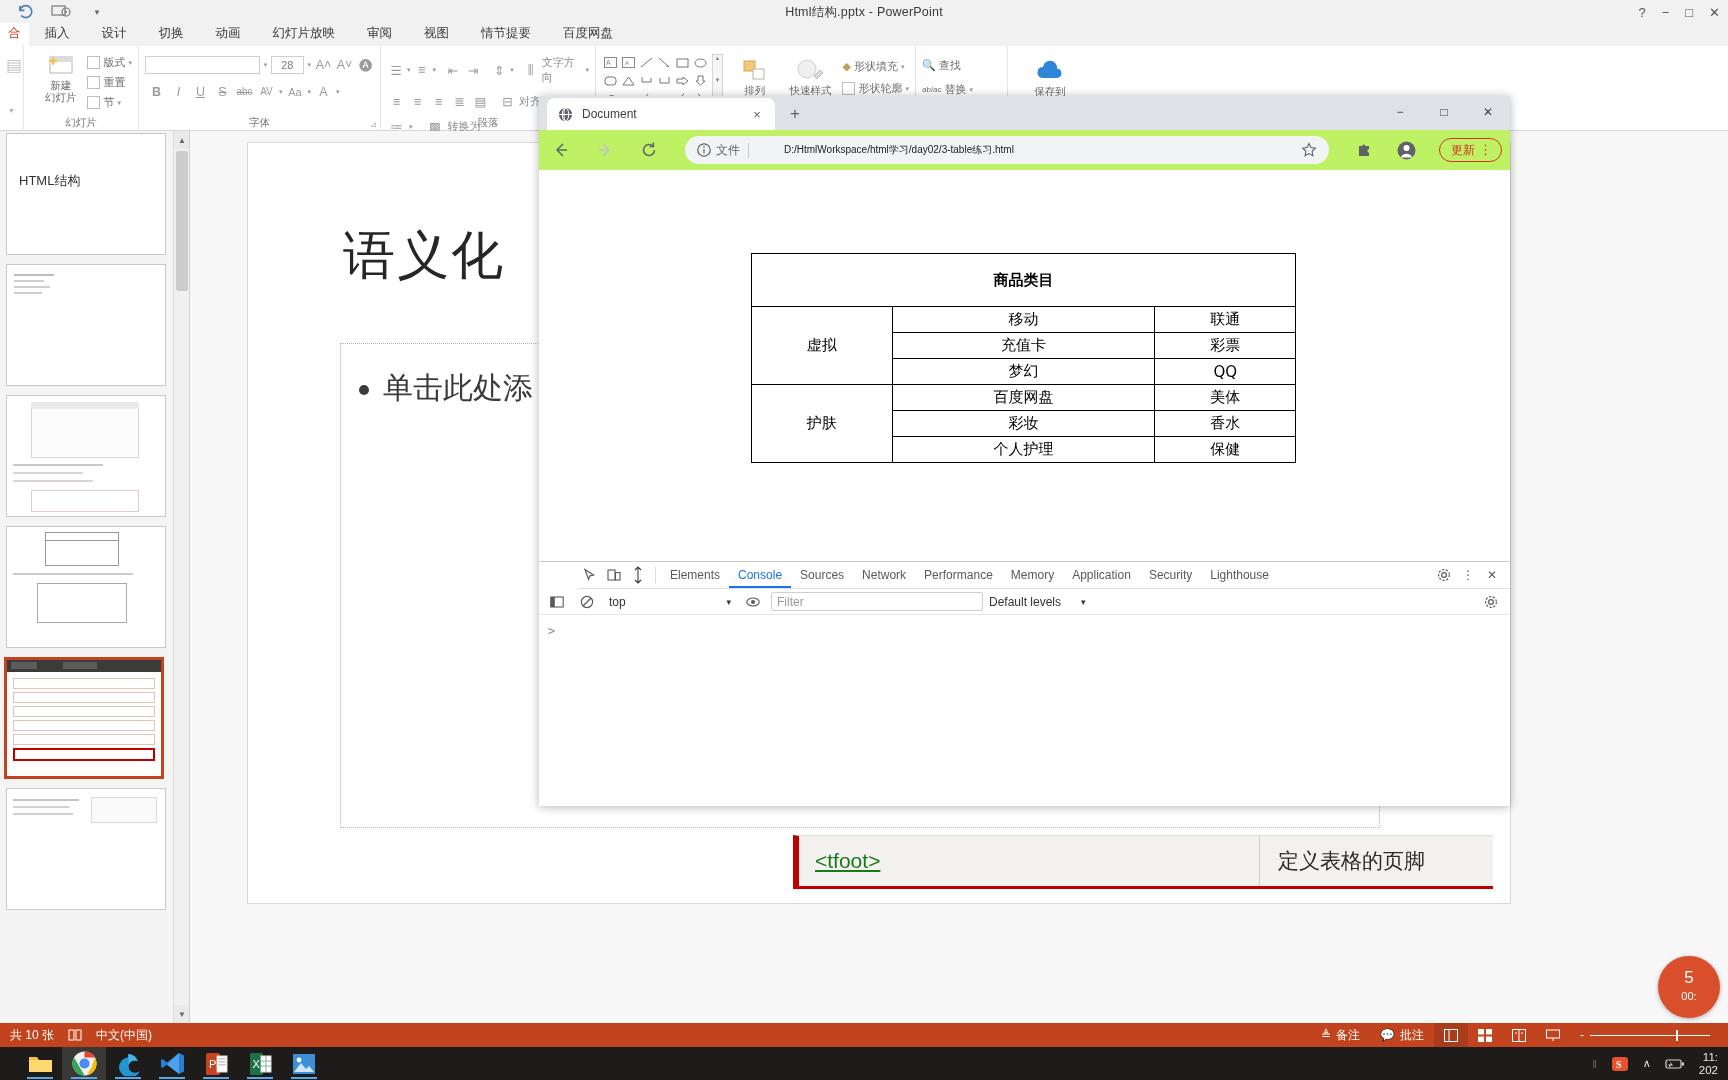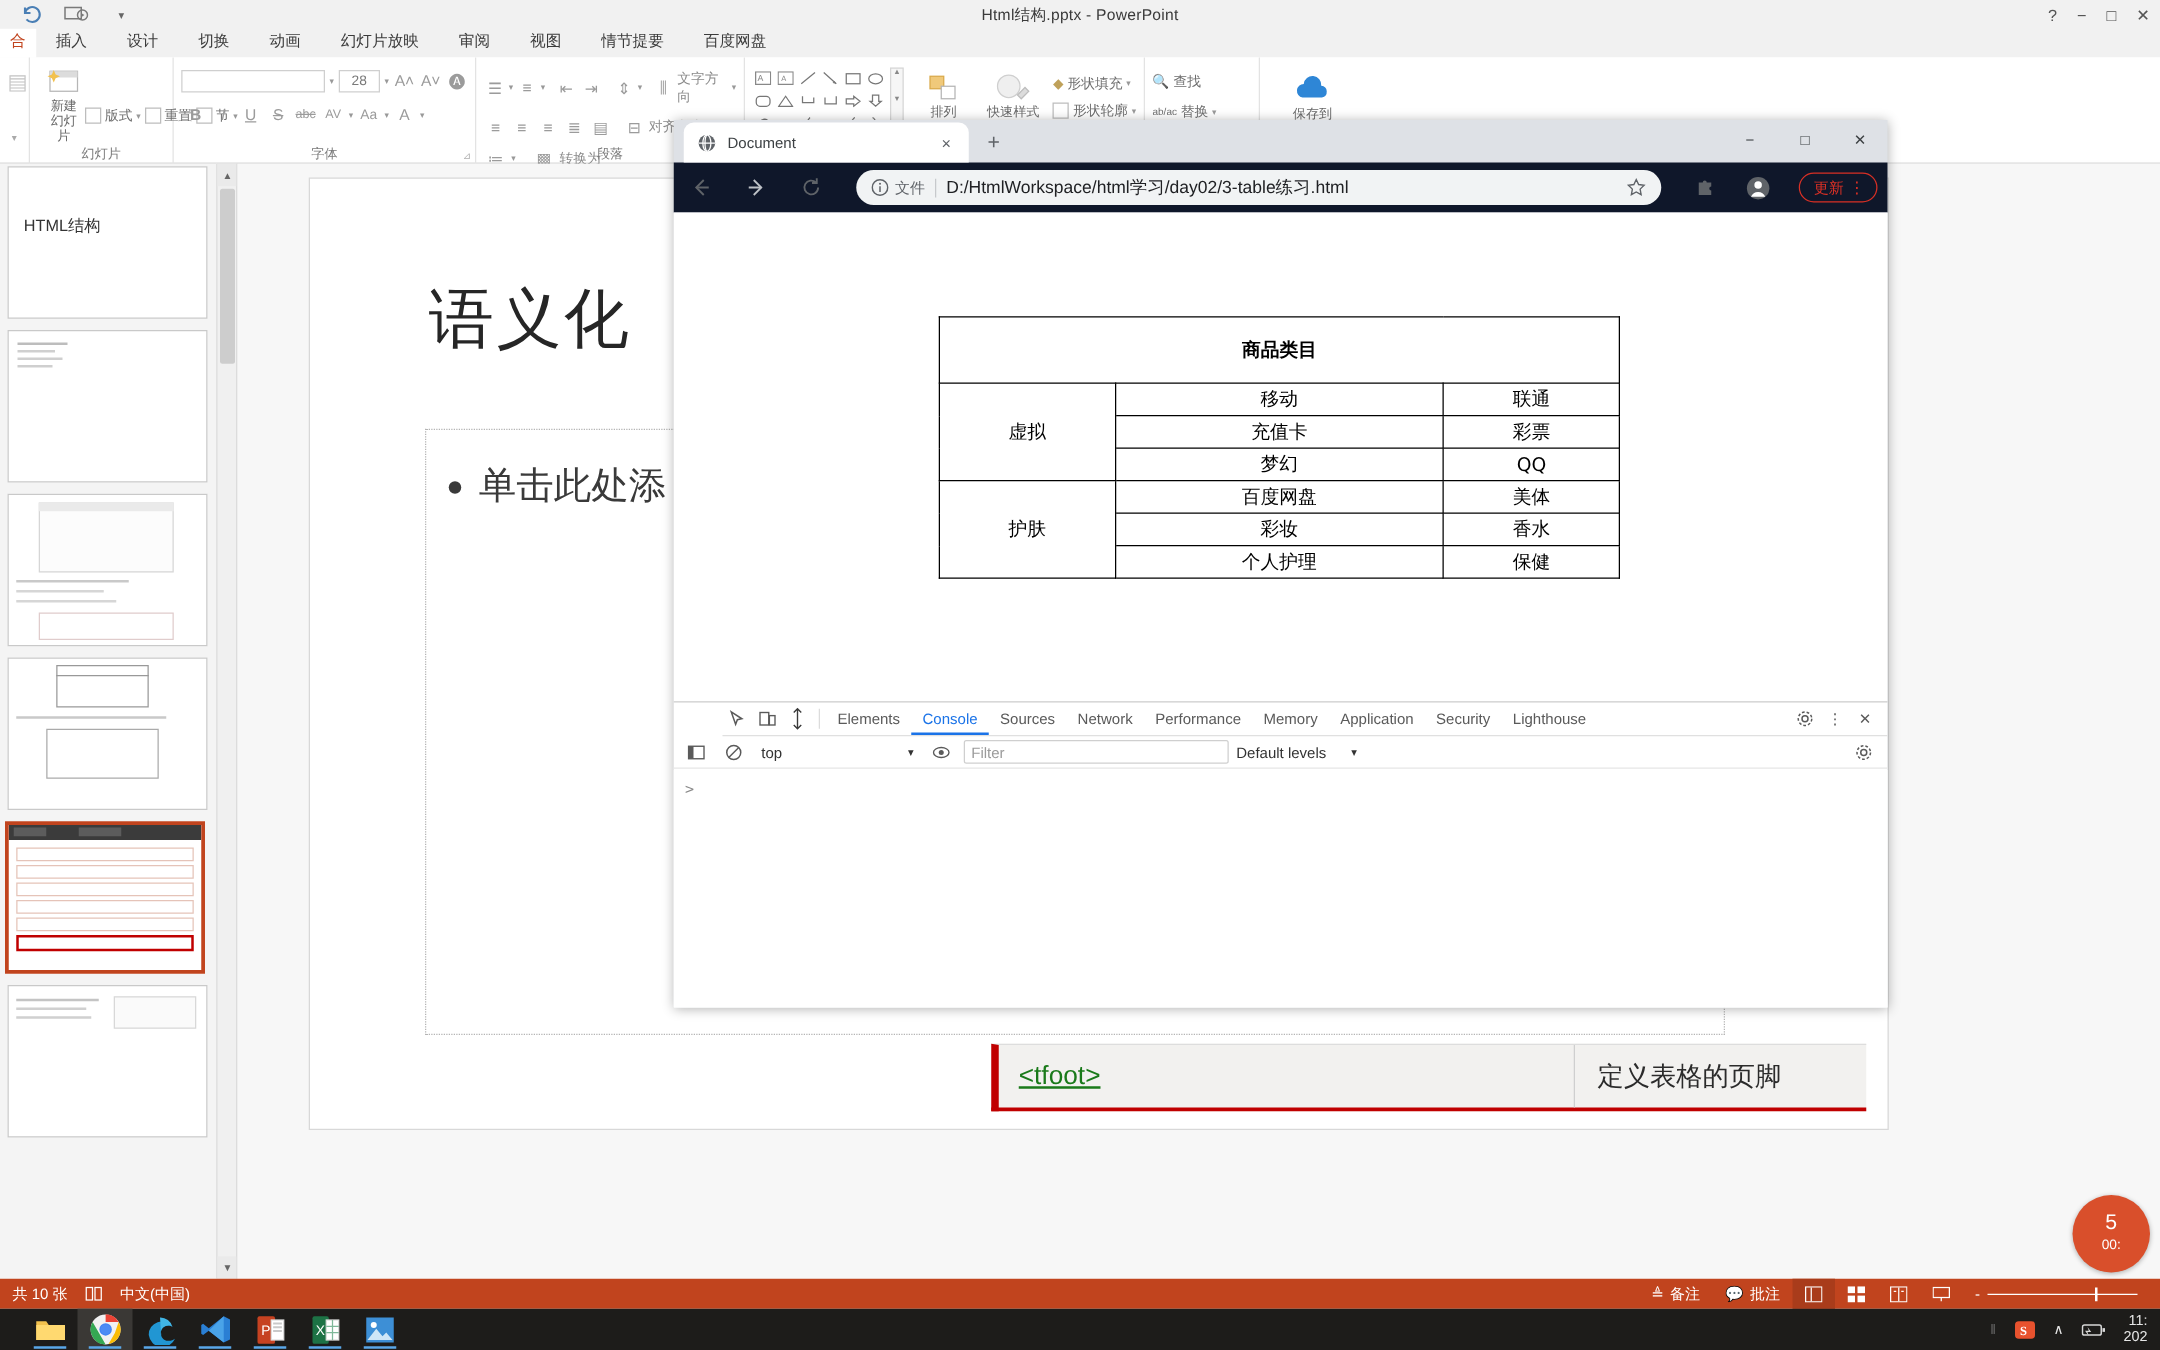--- a/index.html
+++ b/index.html
@@ -132,30 +132,30 @@
     height: 32px; width: 228px; padding: 0 10px;
     background: #fff; border-radius: 8px 8px 0 0; font-size: 12px; color: #3c4043;
   }
   .ch-tab-fav { width: 16px; height: 16px; display: flex; align-items: center; justify-content: center; }
   .ch-tab-title { flex: 1; white-space: nowrap; overflow: hidden; }
   .ch-tab-close { width: 16px; height: 16px; display: flex; align-items: center; justify-content: center; font-size: 13px; color: #5f6368; }
   .ch-newtab { width: 28px; height: 28px; margin-left: 6px; margin-bottom: 2px; display: flex; align-items: center; justify-content: center; font-size: 17px; color: #5f6368; }
   .ch-wctl { position: absolute; right: 0; top: 0; height: 34px; display: flex; }
   .ch-wbtn { width: 44px; height: 32px; display: flex; align-items: center; justify-content: center; font-size: 12px; color: #3c4043; }
 
-  .ch-toolbar { height: 40px; background: #0f172a; display: flex; align-items: center; padding: 0 8px; gap: 16px; }
+  .ch-toolbar { height: 40px; background: #bef264; display: flex; align-items: center; padding: 0 8px; gap: 16px; }
   .ch-nav { width: 28px; height: 28px; display: flex; align-items: center; justify-content: center; color: #5f6368; }
   .ch-nav.dim { color: #bdc1c6; }
   .omni {
     flex: 1; height: 28px; margin: 0 6px; background: #f1f3f4; border-radius: 14px;
     display: flex; align-items: center; padding: 0 12px; gap: 8px; font-size: 12.5px; color: #202124;
   }
   .omni-sec { display: flex; align-items: center; gap: 5px; color: #5f6368; font-size: 12px; }
   .omni-div { width: 1px; height: 15px; background: #c7c9cc; }
-  .omni-url { flex: 1; white-space: nowrap; overflow: hidden; font-size: 14px; }
+  .omni-url { flex: 1; white-space: nowrap; overflow: hidden; font-size: 10px; margin-left: 27px; }
   .omni-star { margin-left: auto; color: #5f6368; }
   .ch-ext { width: 26px; height: 26px; display: flex; align-items: center; justify-content: center; color: #5f6368; }
   .ch-avatar { width: 26px; height: 26px; border-radius: 50%; display: flex; align-items: center; justify-content: center; color: #5f6368; }
   .ch-update {
     height: 24px; border: 1px solid #d93025; border-radius: 12px; color: #d93025;
     display: flex; align-items: center; padding: 0 9px 0 11px; gap: 4px; font-size: 12px; margin-left: 4px;
   }
   .ch-update .dots { font-size: 13px; line-height: 10px; letter-spacing: 0; }
 
   .ch-viewport { position: relative; height: 391px; background: #fff; overflow: hidden; }
@@ -258,21 +258,21 @@
           <span class="gl">
             <svg width="30" height="26" viewBox="0 0 30 26">
                 <rect x="4" y="4" width="22" height="16" fill="#fff" stroke="#b6b6b6"></rect>
                 <rect x="4" y="4" width="22" height="5" fill="#dcdcdc"></rect>
                 <path d="M7 3l1.5 3.5L12 8l-3.5 1.5L7 13 5.5 9.5 2 8l3.5-1.5z" fill="#f2c14e"></path>
               </svg>
           </span>
           <span class="lb">新建</span>
           <span class="lb">幻灯片</span>
         </div>
-        <div style="display:flex;flex-direction:row;gap:3px;padding-top:5px;">
+        <div style="display:flex;flex-direction:column;gap:3px;padding-top:5px;">
           <div class="btn-row">
               <span class="mini-sq"></span>
               <span>版式</span>
               <span class="cb">▾</span>
             </div>
           <div class="btn-row">
               <span class="mini-sq"></span>
               <span>重置</span>
             </div>
           <div class="btn-row">

